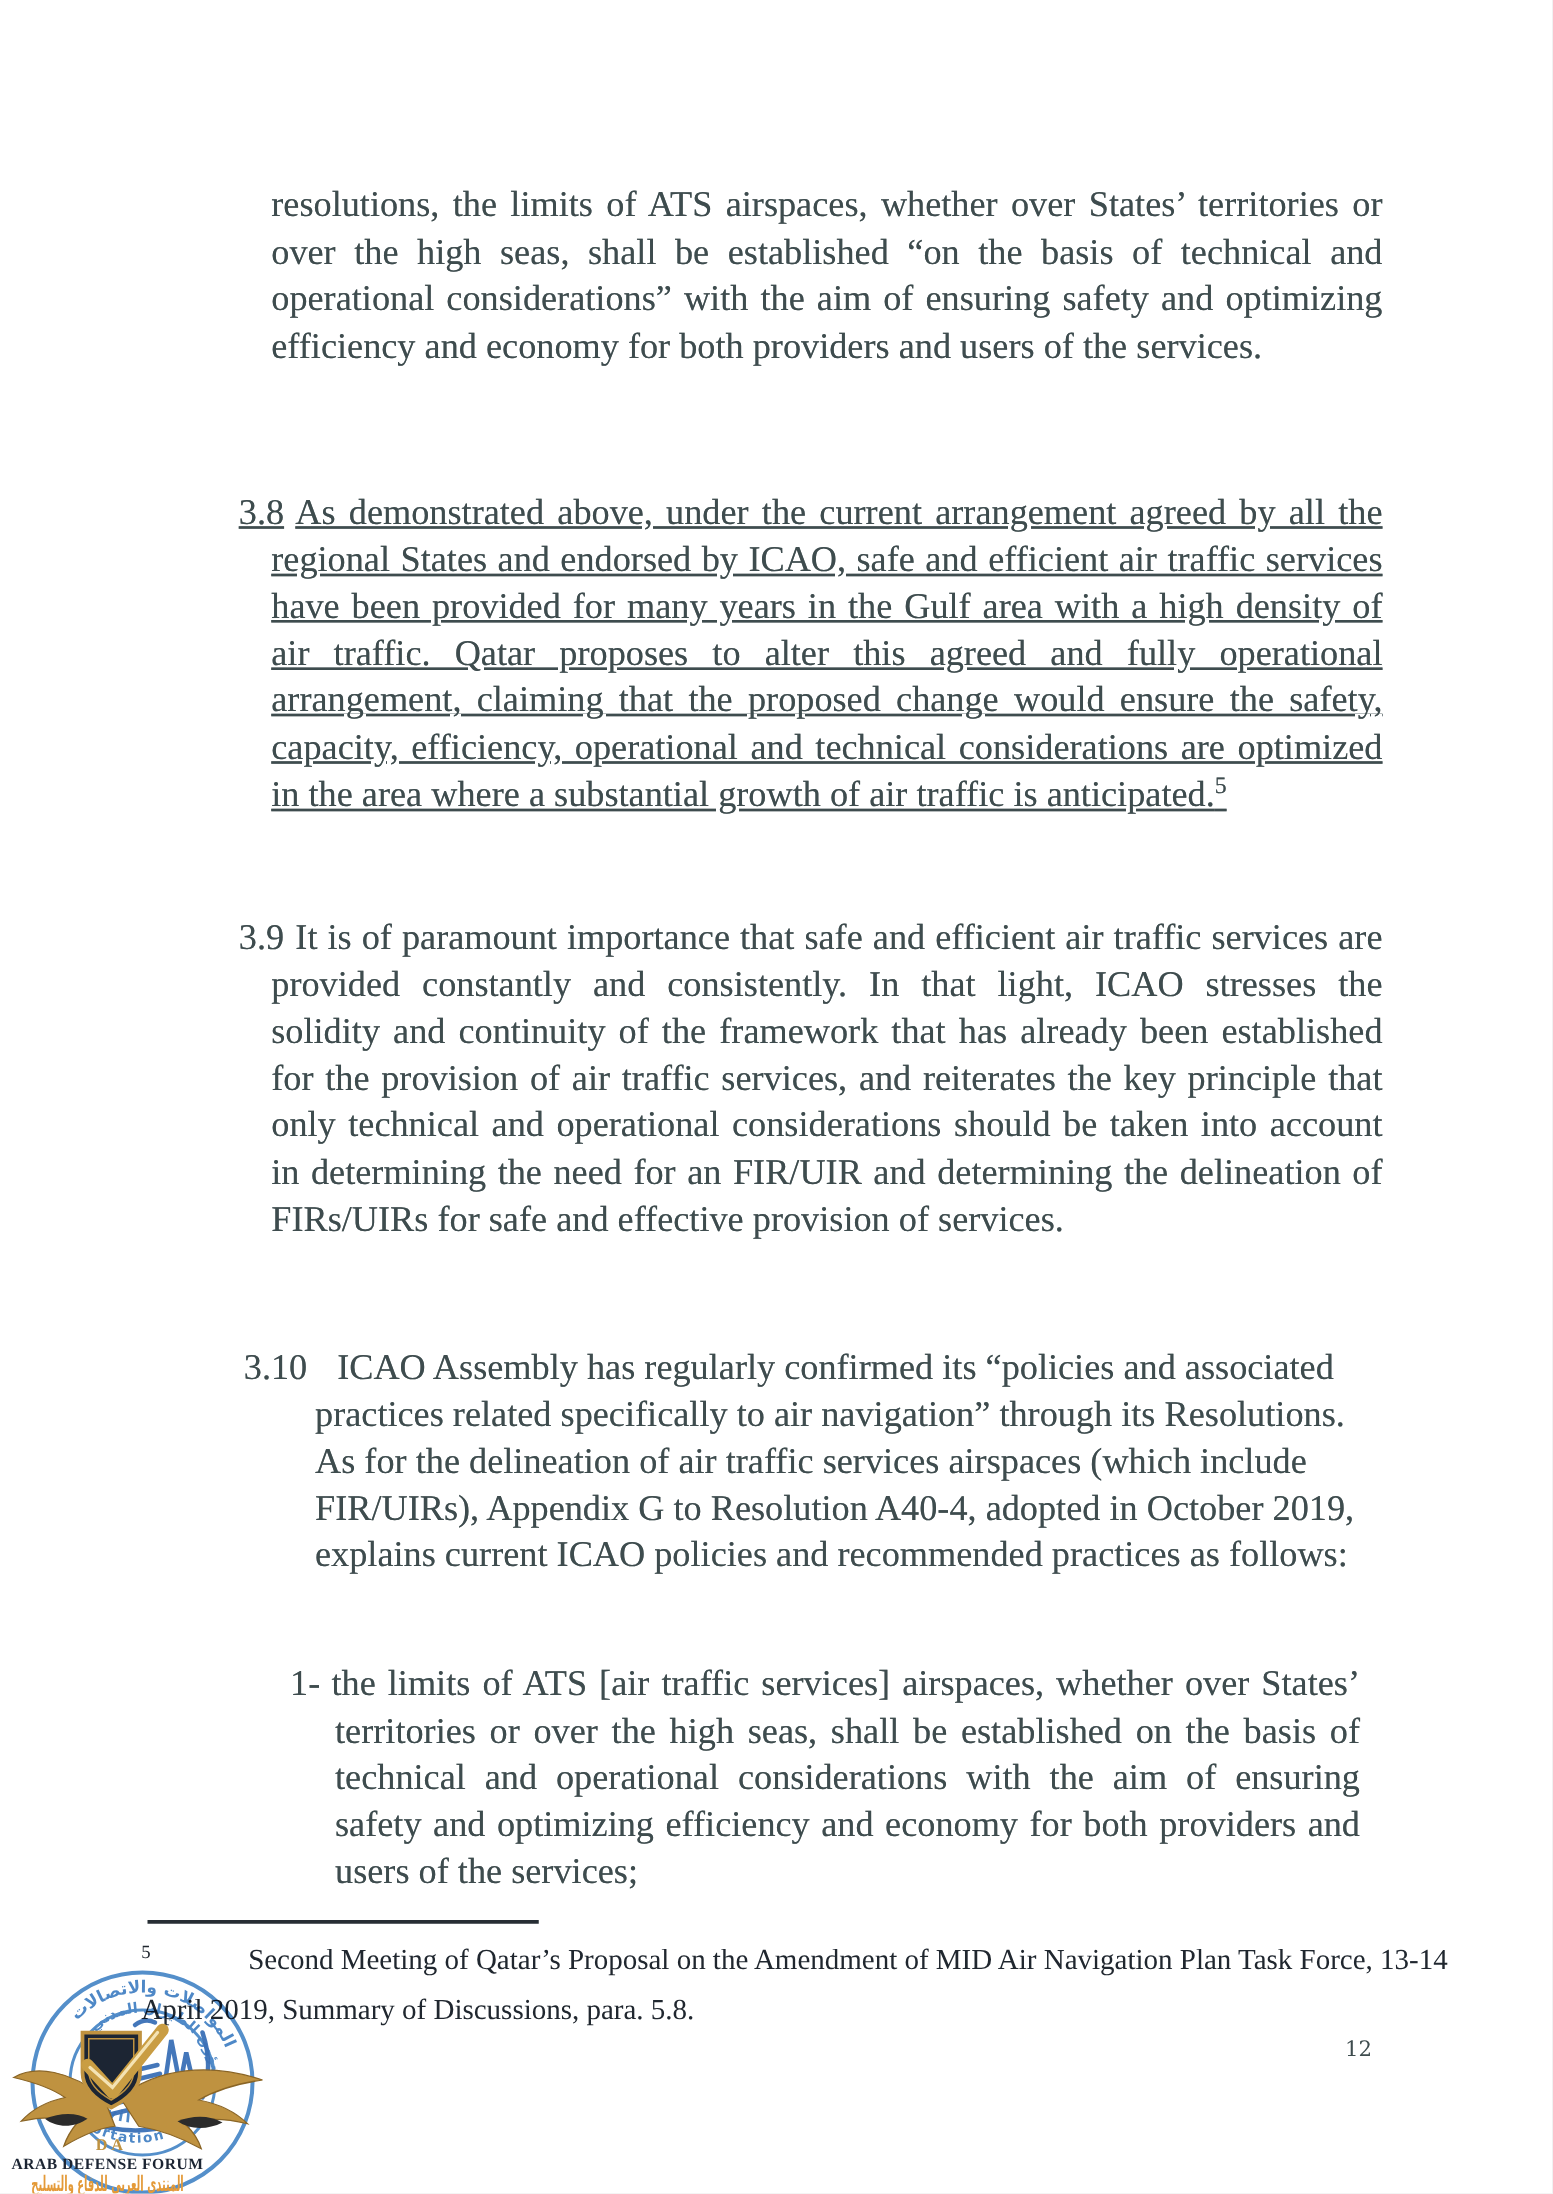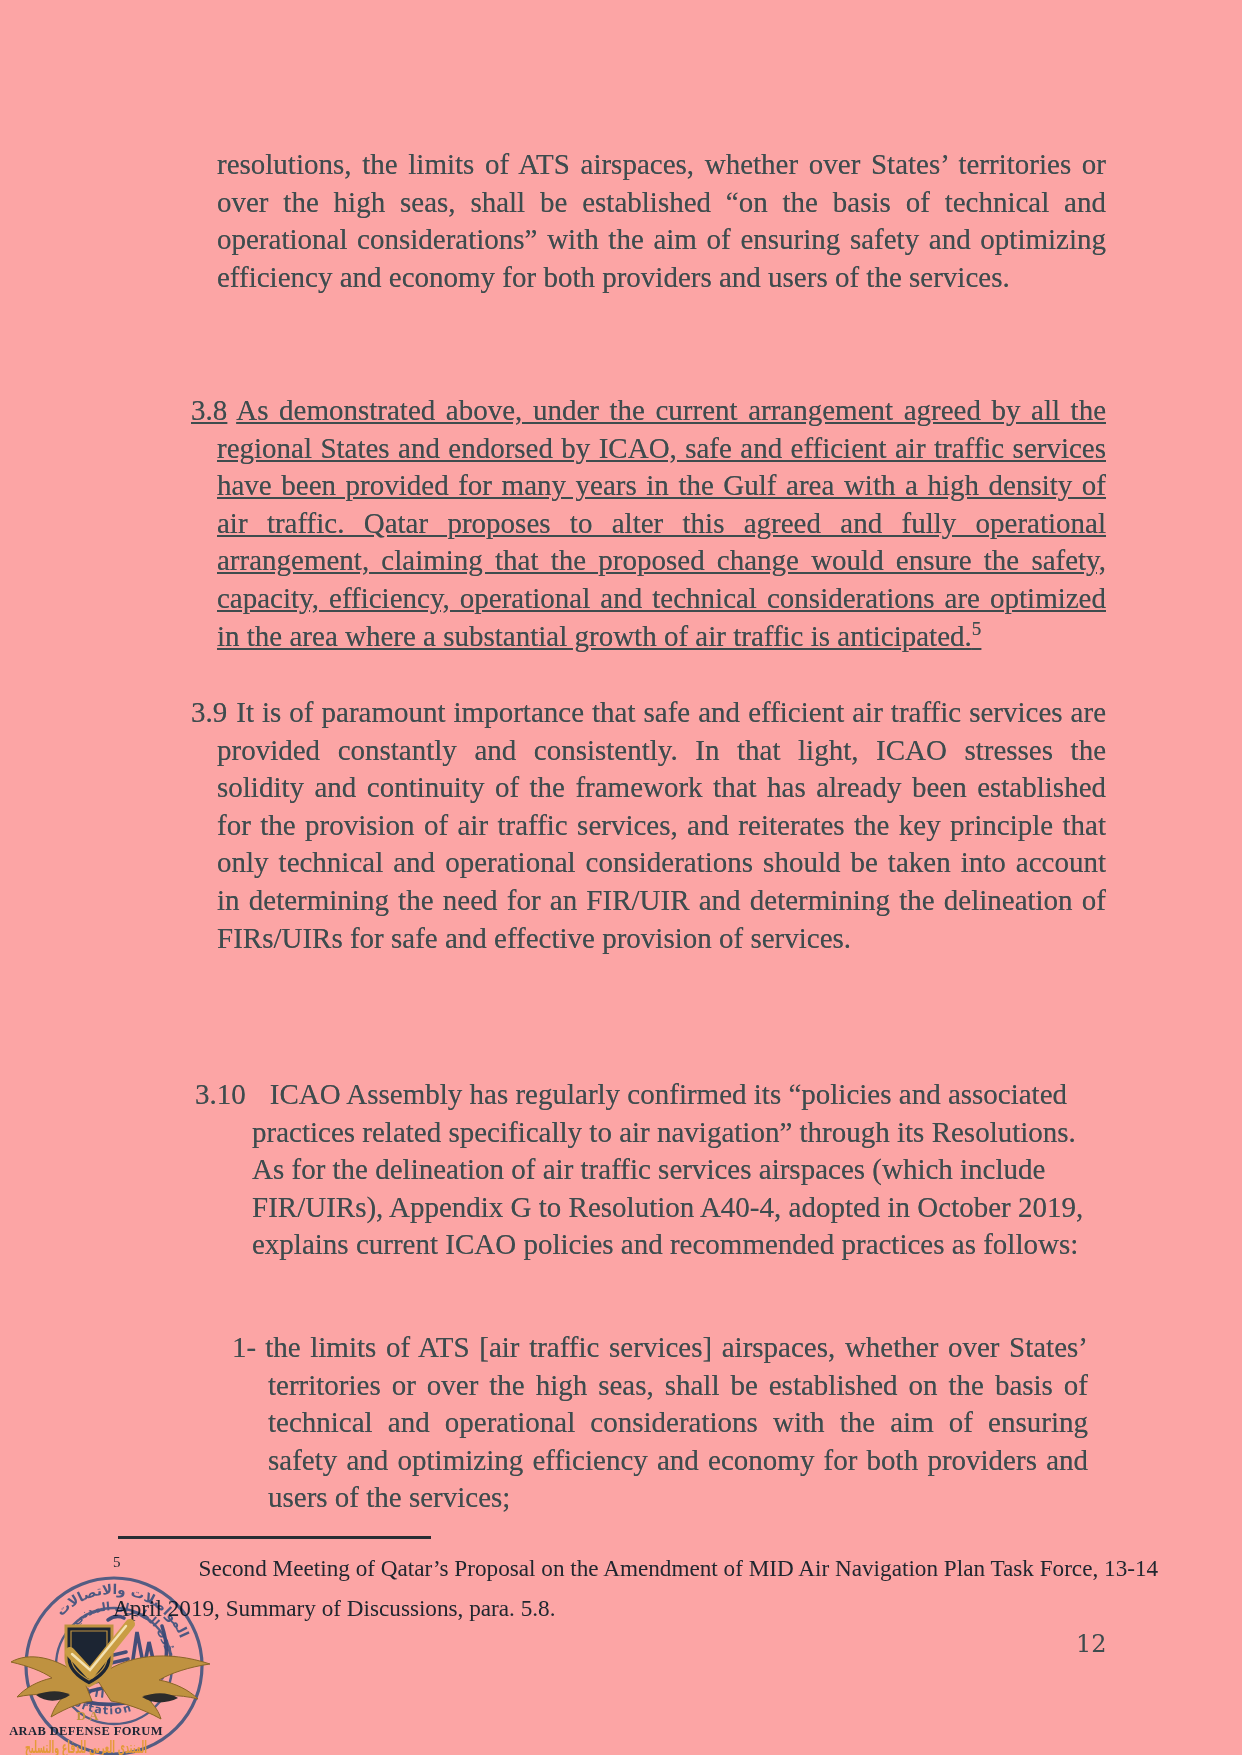--- a/index.html
+++ b/index.html
@@ -1,55 +1,55 @@
 <!DOCTYPE html>
 <html><head>
 <meta charset="utf-8">
 <style>
   html,body{margin:0;padding:0;background:#e8e8e8;}
   .page{
     position:relative;
     width:1242px;height:1755px;
     margin:0 auto;
-    background:#fca5a5;
+    background:#ffffff;
     overflow:hidden;
     font-family:"Liberation Serif","DejaVu Serif",serif;
   }
   .body{
     position:absolute;
     font-size:29px;
     line-height:37.6px;
     color:#3e4c4e;
     text-shadow:0 0 .5px rgba(62,76,78,.65);
     margin:0;
     box-sizing:border-box;
   }
   .just{text-align:justify;}
   .p-top {left:217px;top:146px;width:889px;}
   .p38   {left:191px;top:392px;width:915px;padding-left:26px;text-indent:-26px;text-decoration:underline;}
-  .p39   {left:191px;top:694px;width:915px;padding-left:26px;text-indent:-26px;}
+  .p39   {left:191px;top:732px;width:915px;padding-left:26px;text-indent:-26px;}
   .p310  {left:195px;top:1076px;width:911px;padding-left:57px;text-indent:-57px;}
   .item1 {left:232px;top:1329px;width:856px;padding-left:36px;text-indent:-36px;}
   .gap{display:inline-block;width:9px;}
   .gap310{display:inline-block;width:24px;}
   sup.fnref{font-size:19px;line-height:0;vertical-align:super;}
   .fn-rule{
     position:absolute;left:118px;top:1536px;width:313px;height:3px;
     background:#272e34;
   }
   .footnote{
     position:absolute;left:113px;top:1548px;width:1055px;
     font-size:23.2px;line-height:40px;color:#20272f;margin:0;
     font-family:"Liberation Serif",serif;
   }
   .footnote sup{font-size:15px;line-height:0;vertical-align:super;}
   .fn-tab{display:inline-block;width:78px;}
   .page-num{
     position:absolute;left:1076px;top:1630px;
-    font-size:24px;color:#3e4c4e;margin:0;
+    font-size:17px;color:#3e4c4e;margin:0;
     font-family:"DejaVu Serif","Liberation Serif",serif;
   }
   .stamp-svg{
     position:absolute;left:16px;top:1570px;width:196px;height:196px;
     mix-blend-mode:multiply;opacity:.92;
   }
   .logo-svg{
     position:absolute;left:8px;top:1598px;width:230px;height:157px;
   }
   .stamp-text{

